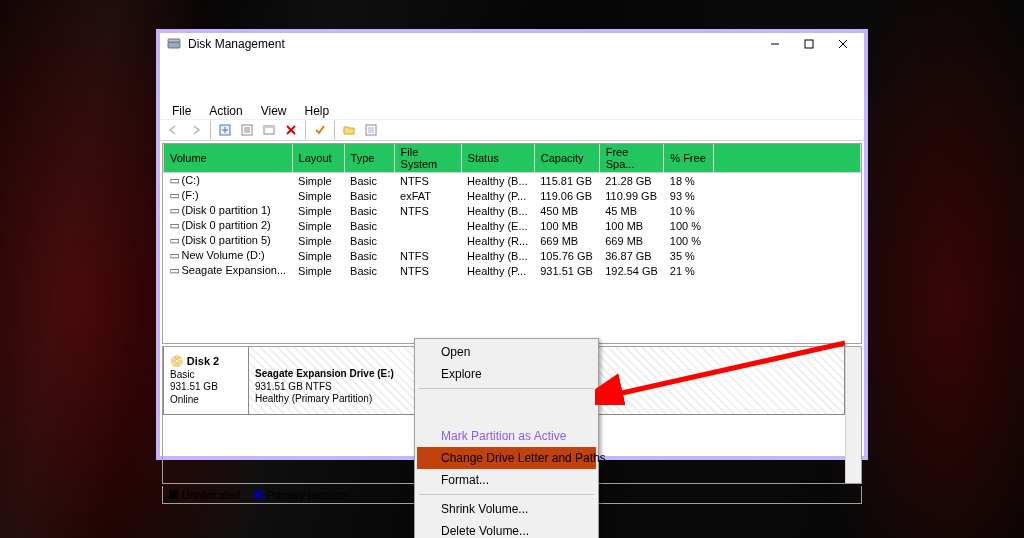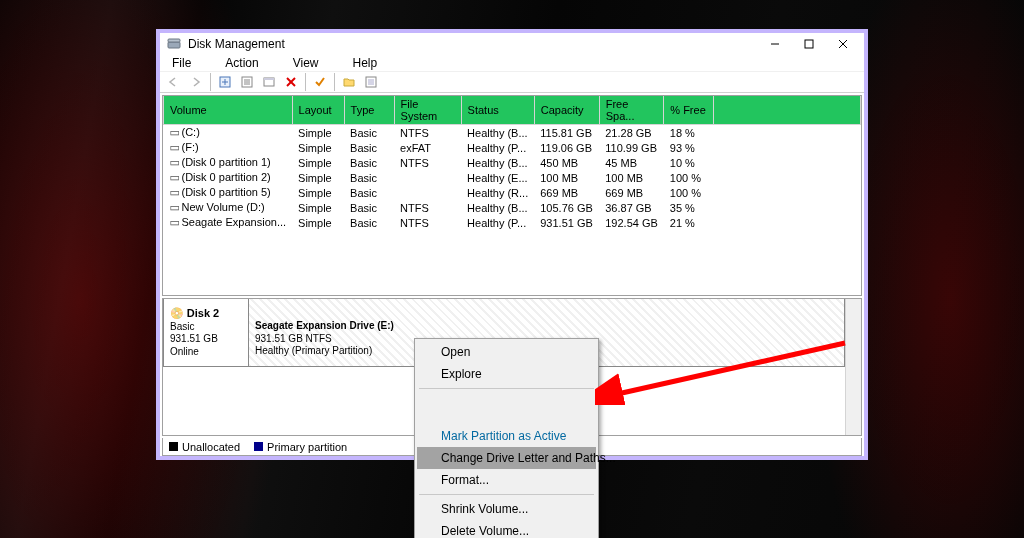--- a/index.html
+++ b/index.html
@@ -35,21 +35,21 @@
   .titlebar {
     height: 26px;
     display: flex; align-items: center;
     padding: 0 4px 0 6px;
   }
   .titlebar .app-icon { width:16px; height:16px; margin-right:6px; display:flex; align-items:center; justify-content:center;}
   .title-text { flex:1; font-size:12px;}
   .winbtns { display:flex; }
   .winbtn { width:34px; height:22px; display:flex; align-items:center; justify-content:center; font-size:12px; font-family:inherit;}
   .winbtn svg { display:block;}
-  .menubar { height:20px; display:flex; align-items:center; padding:0 4px; gap:18px;}
+  .menubar { height:20px; display:flex; align-items:center; padding:0 4px; gap:2px;margin-top:48px;}
   .menuitem { padding:1px 8px; font-size:12px;}
   .toolbar { height:26px; border-top:1px solid #f0f0f0; border-bottom:1px solid #d0d0d0; display:flex; align-items:center; padding:0 4px; gap:2px;}
   .tbtn { width:20px; height:20px; display:flex; align-items:center; justify-content:center;}
   .tbtn.disabled { opacity:0.45;}
   .sep { width:1px; height:18px; background:#c0c0c0; margin:0 2px;}
   .grid-area { display:flex; flex-direction:column; padding:2px; gap:2px;}
   .grid-wrap { border:1px solid #a0a0a0; height:201px; display:flex;}
   .grid-inner { flex:1; overflow:hidden;}
   table { width:100%; border-collapse:collapse;}
   th { text-align:left; font-weight:normal; font-size:11px; padding:2px 6px; background:#22c55e; border:1px solid #d4d4d4; border-top:none; height:18px;}
@@ -76,22 +76,22 @@
     position:absolute;
     left:254px; top:305px;
     width:185px;
     background:#f0f0f0;
     border:1px solid #a0a0a0;
     box-shadow:2px 2px 4px rgba(0,0,0,0.35);
     z-index:5;
     padding:2px;
   }
   .ctx-item { padding:4px 18px 4px 24px; font-size:12px; white-space:nowrap;}
-  .ctx-item.disabled { color:#0369a1;margin-top:36px;}
-  .ctx-item.highlight { background:#a3a3a3;}
+  .ctx-item.disabled { color:#8b5cf6;margin-top:36px;}
+  .ctx-item.highlight { background:#c2410c;}
   .ctx-sep { height:1px; background:#c8c8c8; margin:3px 2px;}
   .arrow {
     position:absolute;
     z-index:6;
     pointer-events:none;
   }
 </style>
 </head>
 <body>
 

